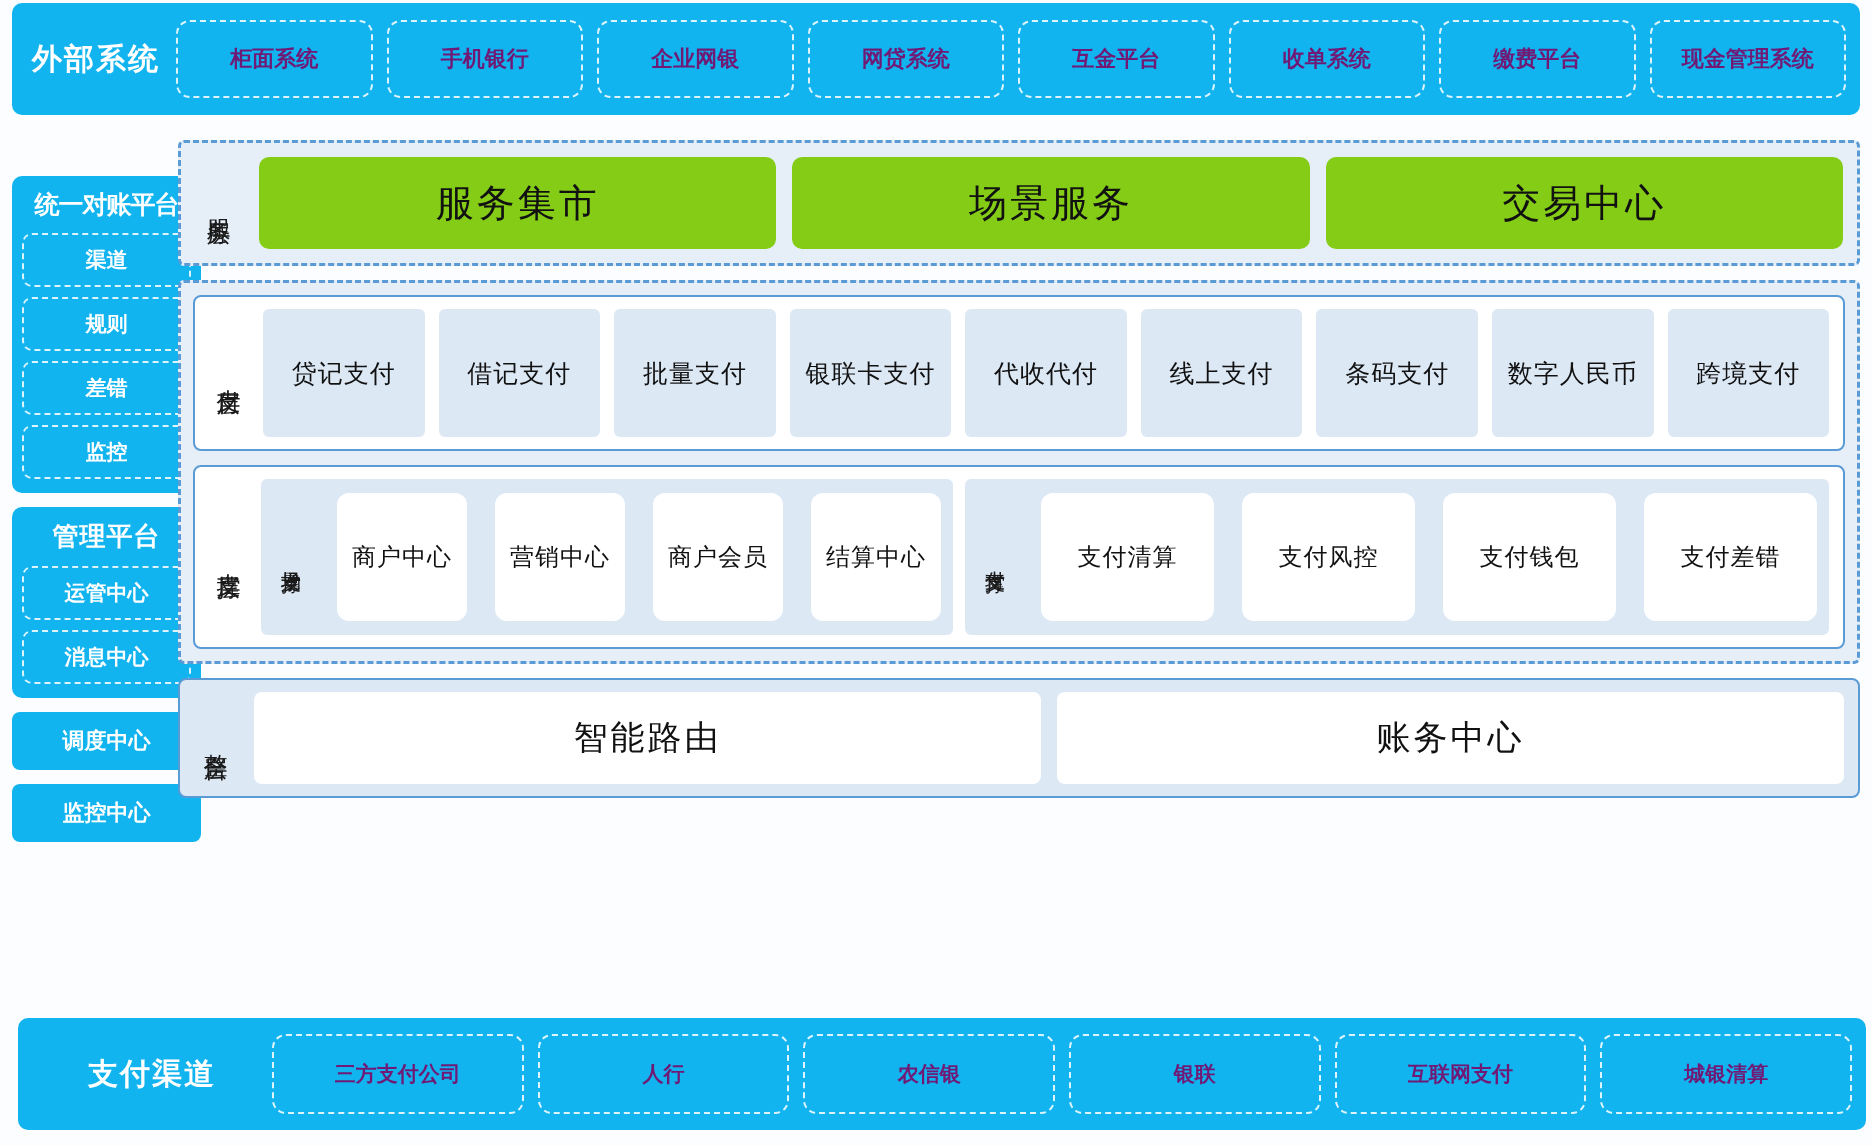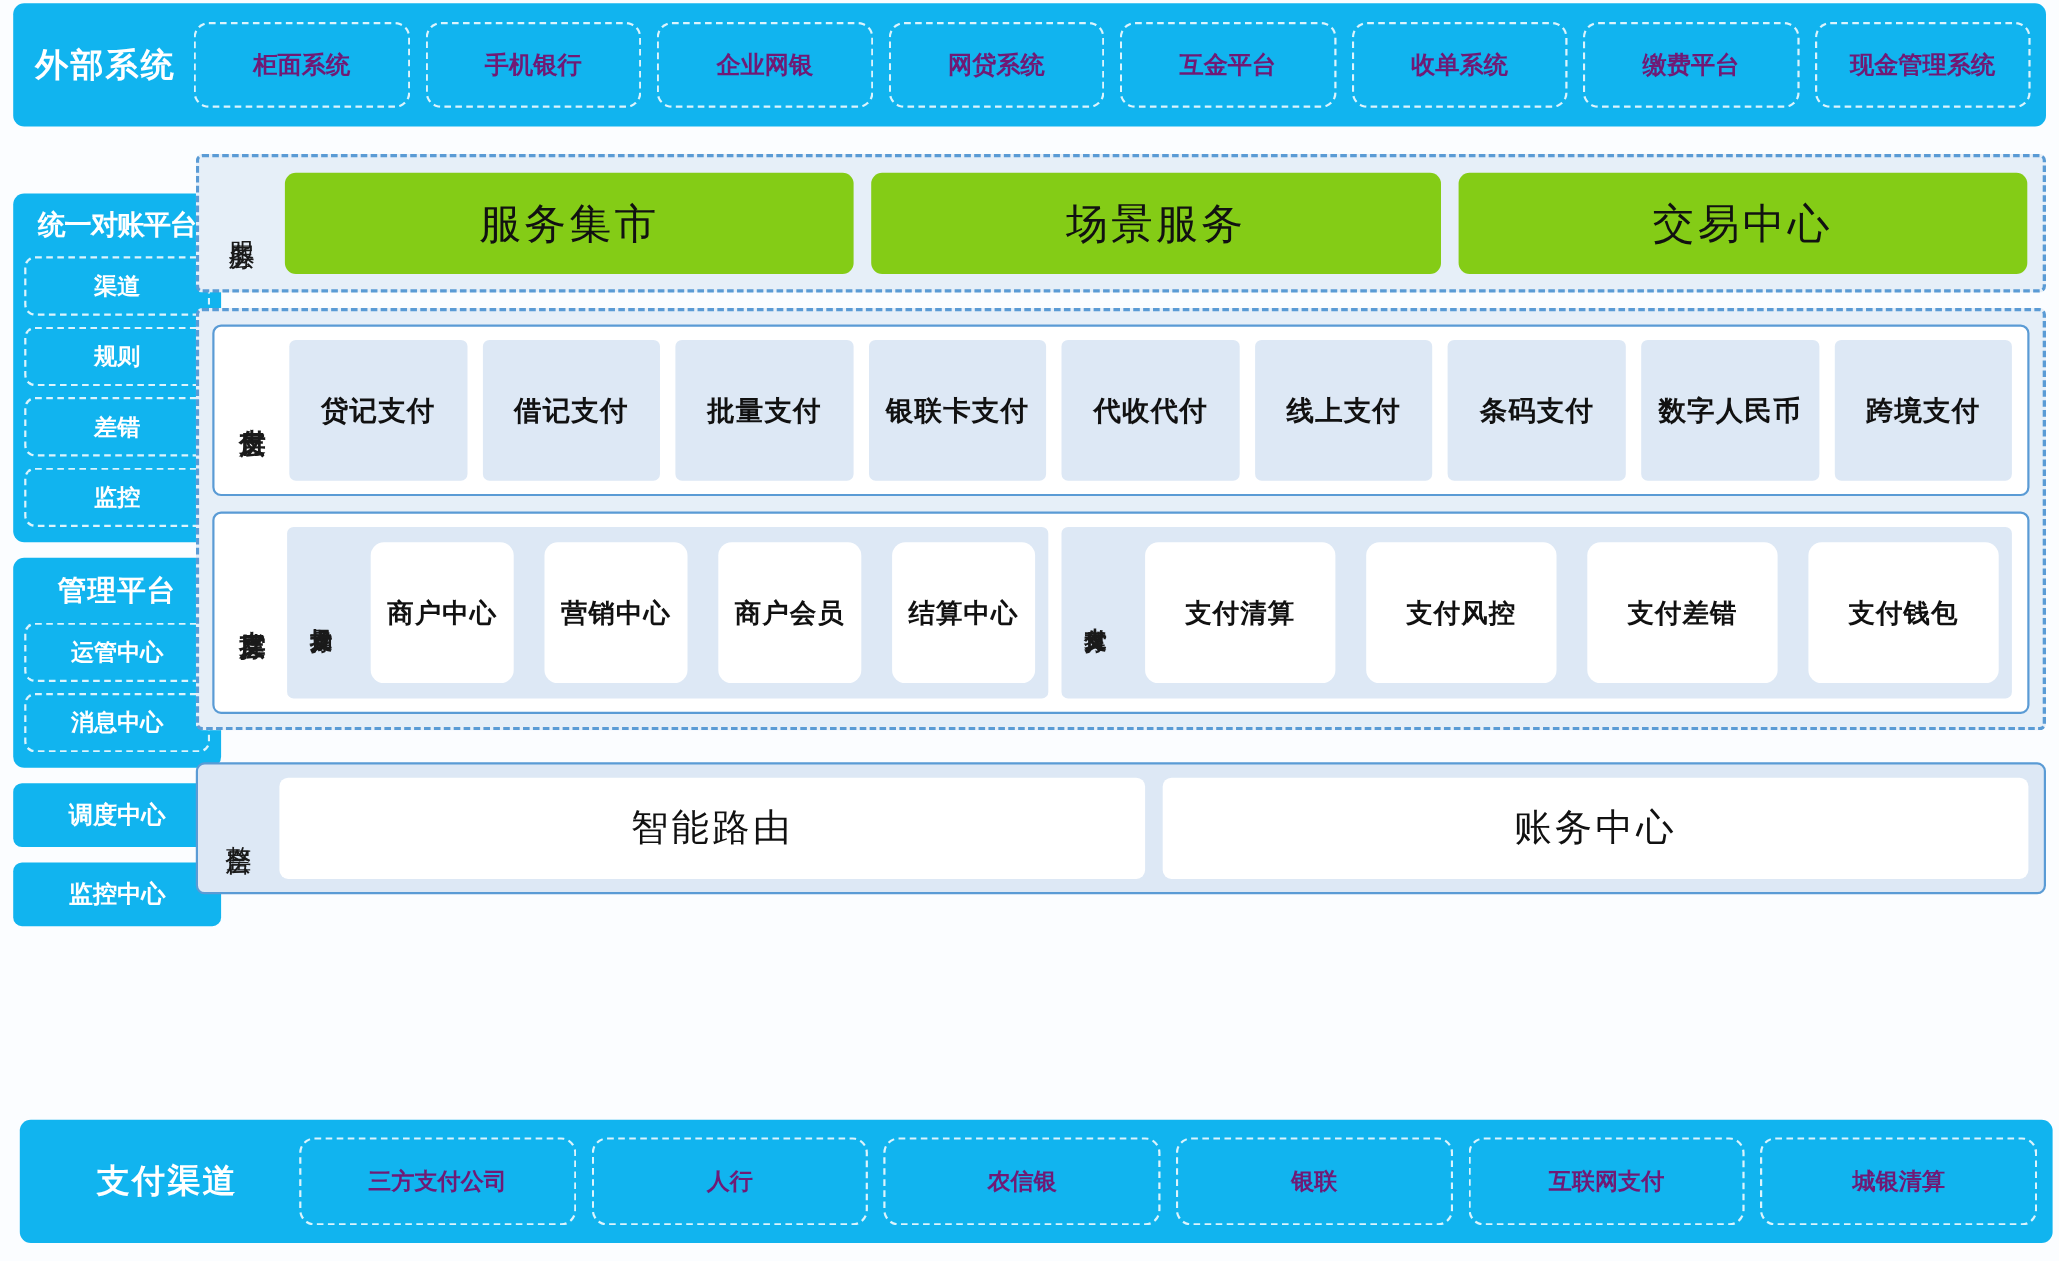--- a/index.html
+++ b/index.html
@@ -162,21 +162,21 @@
     height: 92px;
     display: flex;
     align-items: center;
     justify-content: center;
     font-size: 38px;
     color: #111;
     letter-spacing: 3px;
   }
 
   
-  #mid-dashed { margin-bottom: 29px; padding: 12px 12px; font-weight: bold; }
+  #mid-dashed { margin-bottom: 14px; padding: 12px 12px; }
 
   .inner-white {
     background: #fff;
     border: 2px solid #5a9bd5;
     border-radius: 8px;
     padding: 12px 14px;
   }
   #payment-layer-box { margin-bottom: 14px; }
 
   .pay-row {
@@ -332,22 +332,22 @@
             <div class="support-card">商户中心</div>
             <div class="support-card">营销中心</div>
             <div class="support-card">商户会员</div>
             <div class="support-card">结算中心</div>
           </div>
 
           <div class="support-group" id="paysup-group">
             <div class="vlabel small">支付支撑</div>
             <div class="support-card">支付清算</div>
             <div class="support-card">支付风控</div>
+            <div class="support-card">支付钱包</div>
             <div class="support-card">支付差错</div>
-            <div class="support-card">支付钱包</div>
           </div>
         </div>
       </div>
     </div>
 
     <div id="integration-layer">
       <div class="vlabel">整合层</div>
       <div class="int-card">智能路由</div>
       <div class="int-card">账务中心</div>
     </div>

